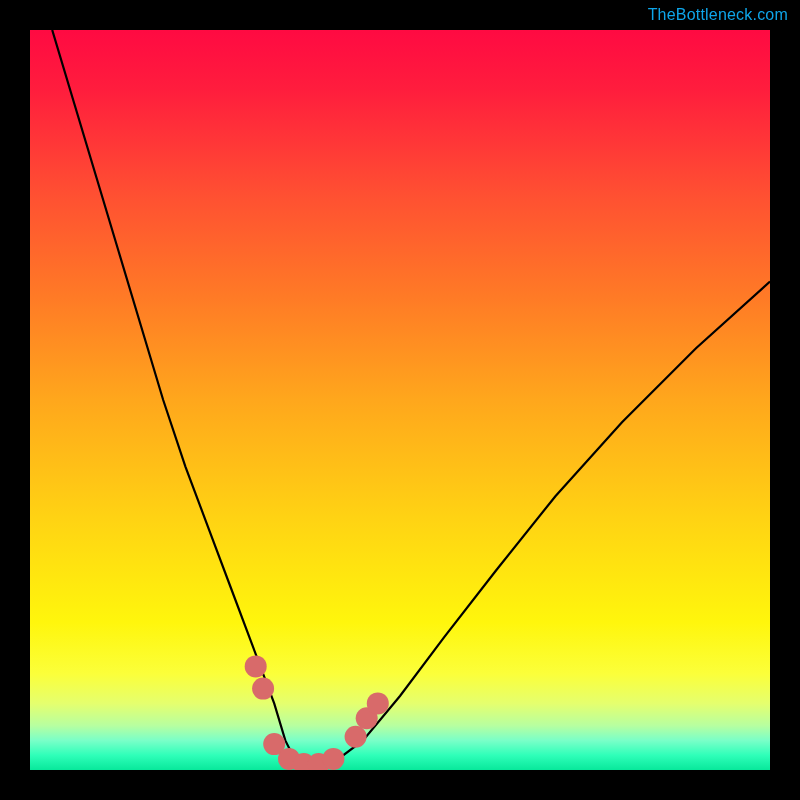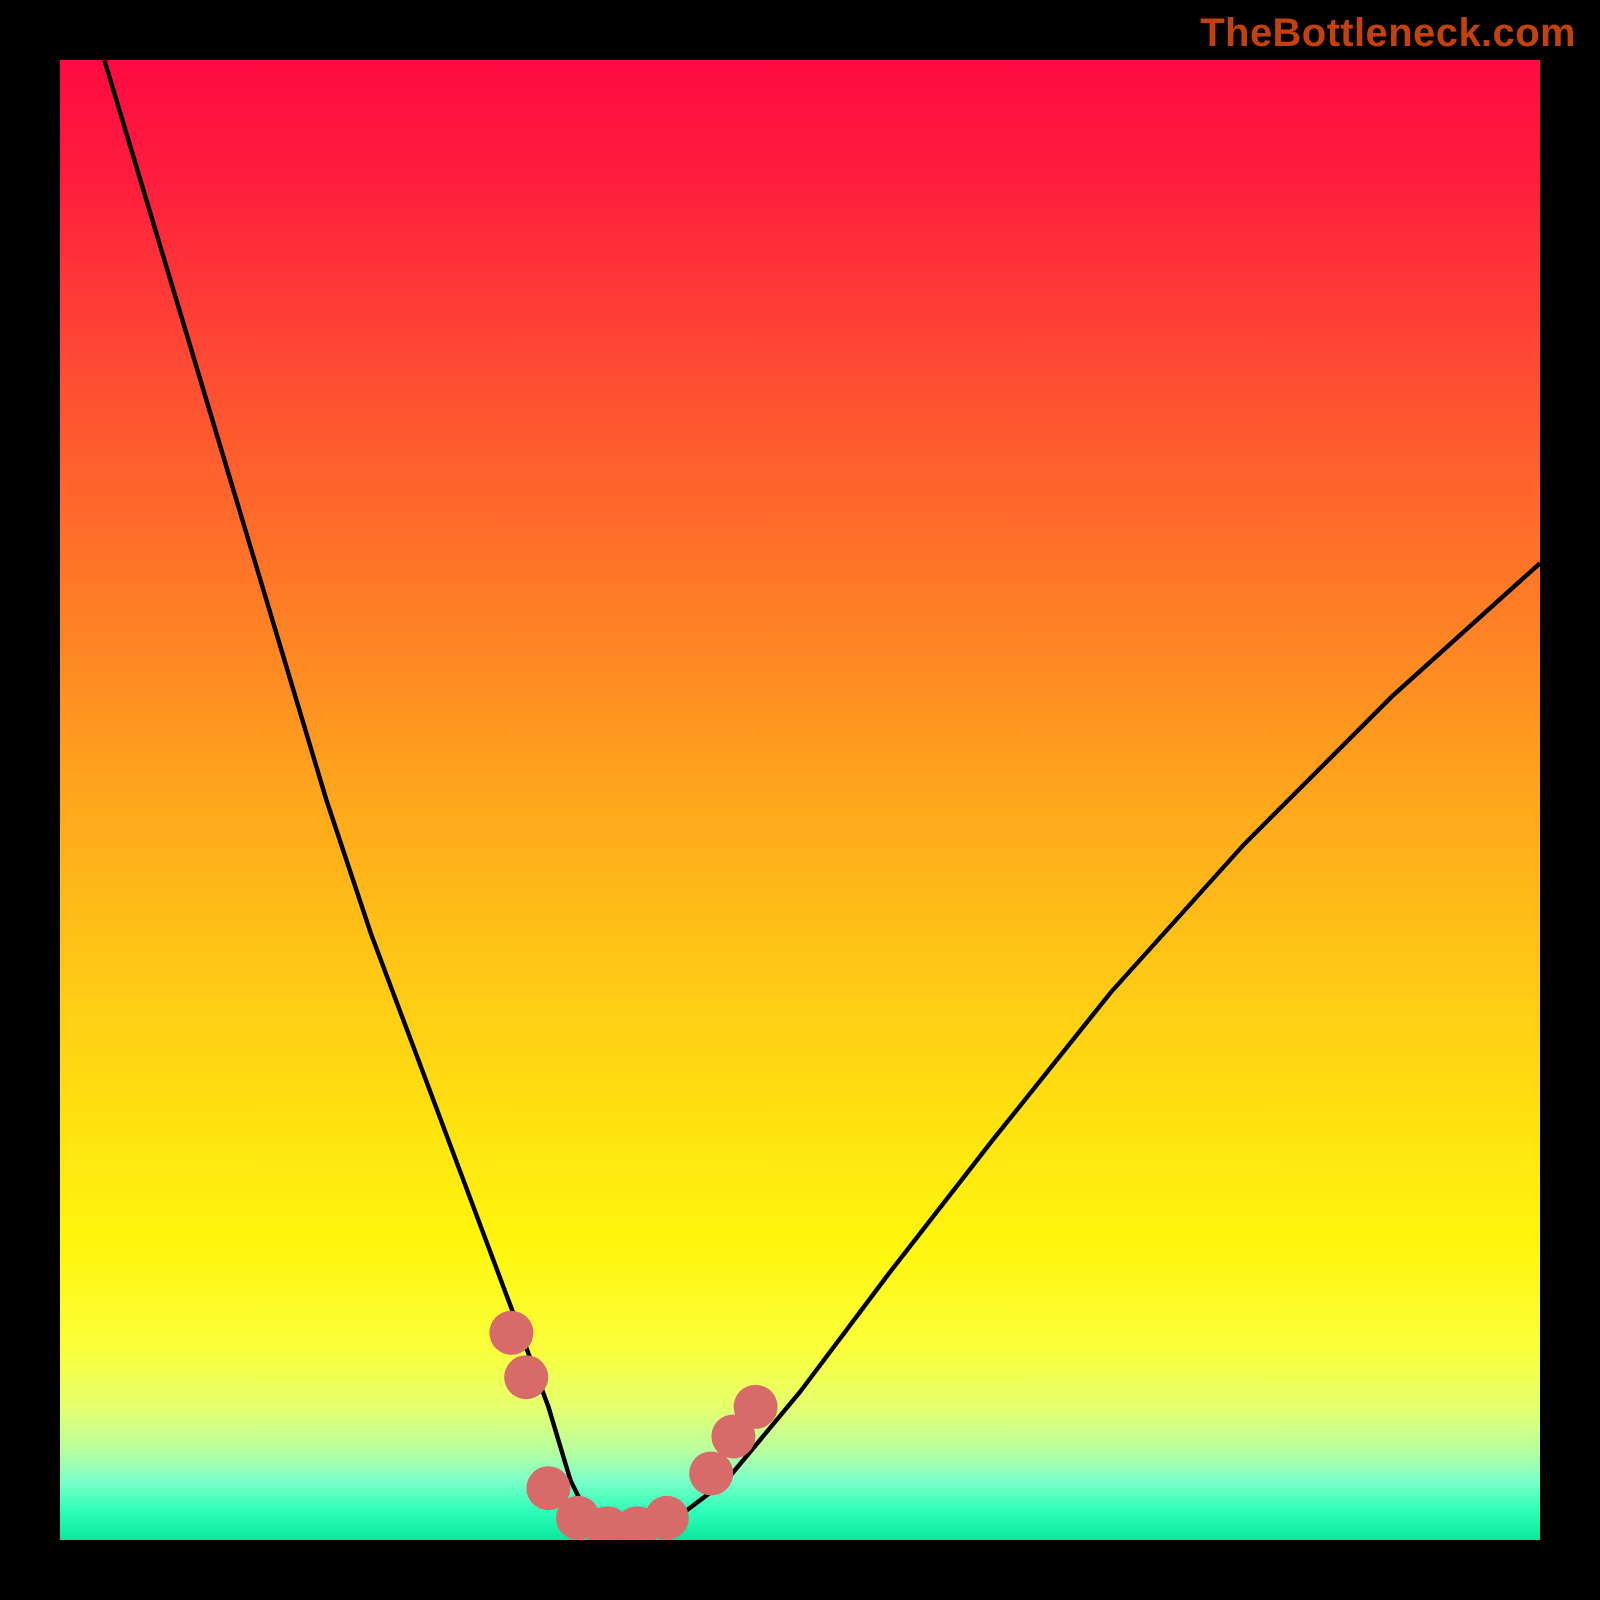--- a/index.html
+++ b/index.html
@@ -8,23 +8,23 @@
     width: 800px;
     height: 800px;
     background: #000;
     position: relative;
     font-family: Arial, Helvetica, sans-serif;
   }
   .watermark {
     position: absolute;
     top: 6px;
     right: 12px;
-    color: #c2410c;
-    font-size: 20px;
-    font-weight: 700;
+    color: #0ea5e9;
+    font-size: 16px;
+    font-weight: 400;
     z-index: 10;
     letter-spacing: 0.2px;
   }
   .plot-area {
     position: absolute;
     left: 30px;
     top: 30px;
     width: 740px;
     height: 740px;
     background: linear-gradient(to bottom,

